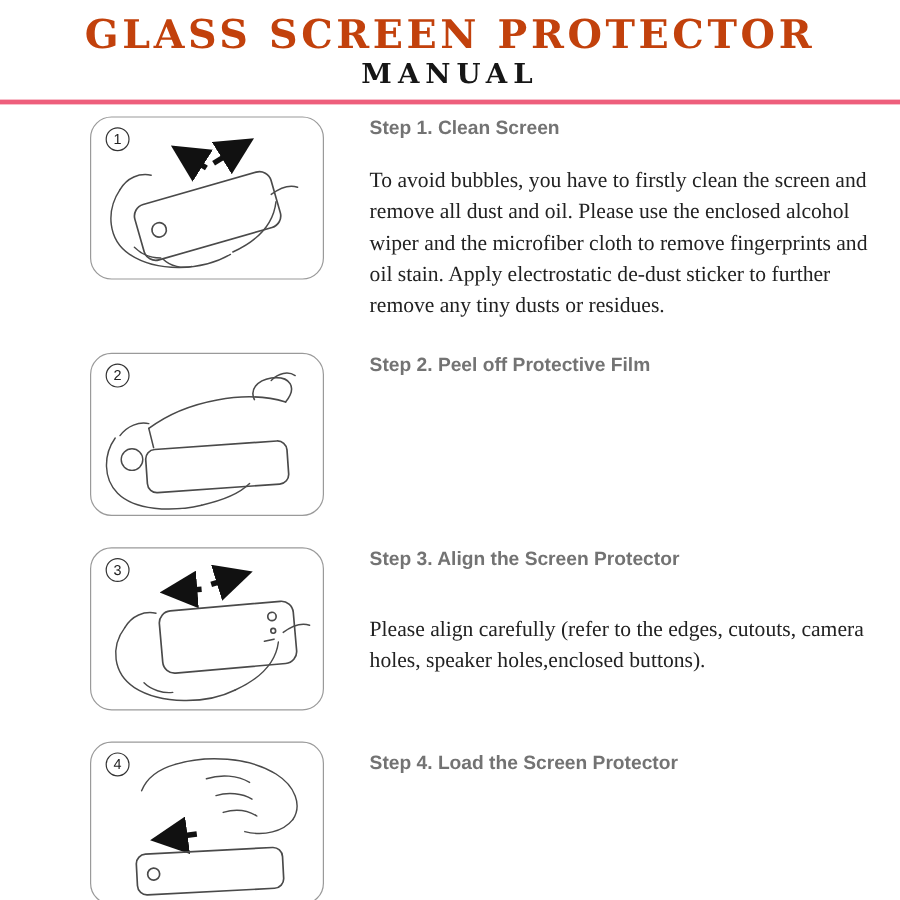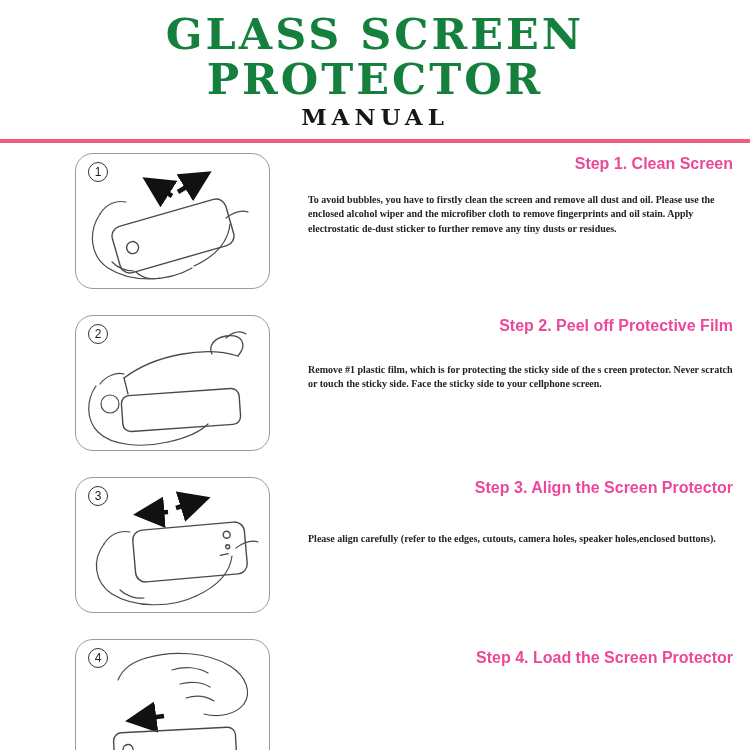--- a/index.html
+++ b/index.html
@@ -12,23 +12,23 @@
     color: #1a1a1a;
     overflow: hidden;
   }
   .page { width: 750px; height: 750px; position: relative; }
 
   
   .title-block { text-align: center; padding-top: 12px; }
   .title-line1 {
     font-family: "DejaVu Serif", serif;
     font-weight: 900;
-    font-size: 43px;
+    font-size: 33px;
     letter-spacing: 3px;
-    color: #15803d;
+    color: #c2410c;
     line-height: 1.05;
   }
   .title-line2 {
     font-family: "DejaVu Serif", serif;
     font-weight: 900;
     font-size: 23px;
     letter-spacing: 5px;
     color: #161616;
     line-height: 1.15;
     margin-top: 2px;
@@ -70,31 +70,29 @@
 
   .step-text {
     margin-left: 38px;
     width: 425px;
     padding-top: 2px;
   }
   .step-heading {
     font-family: "Liberation Sans", sans-serif;
     font-weight: bold;
     font-size: 16px;
-    color: #ec4899;
+    color: #737373;
     margin: 0 0 20px 0;
-    text-align: right;
   }
   .step-body {
     font-family: "Liberation Serif", serif;
-    font-size: 10px;
+    font-size: 18px;
     line-height: 1.45;
     color: #222;
     margin: 0;
-    font-weight: bold;
   }
   
   .step-row.s2 .step-heading { margin-bottom: 28px; }
   .step-row.s3 .step-heading { margin-bottom: 35px; }
   .step-row.s4 .step-text { padding-top: 10px; }
 </style>
 </head>
 <body>
 
 <div class="page">
@@ -156,21 +154,20 @@
             <circle cx="34" cy="88" r="9"></circle>
             <path d="M20,70 C10,84 10,104 22,116 C36,130 66,132 92,126"></path>
             <path d="M92,126 C110,122 124,116 132,108"></path>
             <path d="M24,68 C30,60 40,56 48,58"></path>
             <path d="M150,22 C156,16 164,14 170,18"></path>
           </g>
         </svg>
       </div>
       <div class="step-text">
         <h3 class="step-heading">Step 2. Peel off Protective Film</h3>
-        <p class="step-body">Remove #1 plastic film, which is for protecting the sticky side of the s creen protector. Never scratch or touch the sticky side. Face the sticky side to your cellphone screen.</p>
       </div>
     </div>
 
     <div class="step-row s3">
       <div class="figure">
         <span class="badge">3</span>
         <svg width="195" height="136" viewBox="0 0 195 136">
           <defs>
             <marker id="ah3" markerWidth="7" markerHeight="7" refX="5" refY="3.5" orient="auto">
               <path d="M0,0 L7,3.5 L0,7 z" fill="#111"></path>

